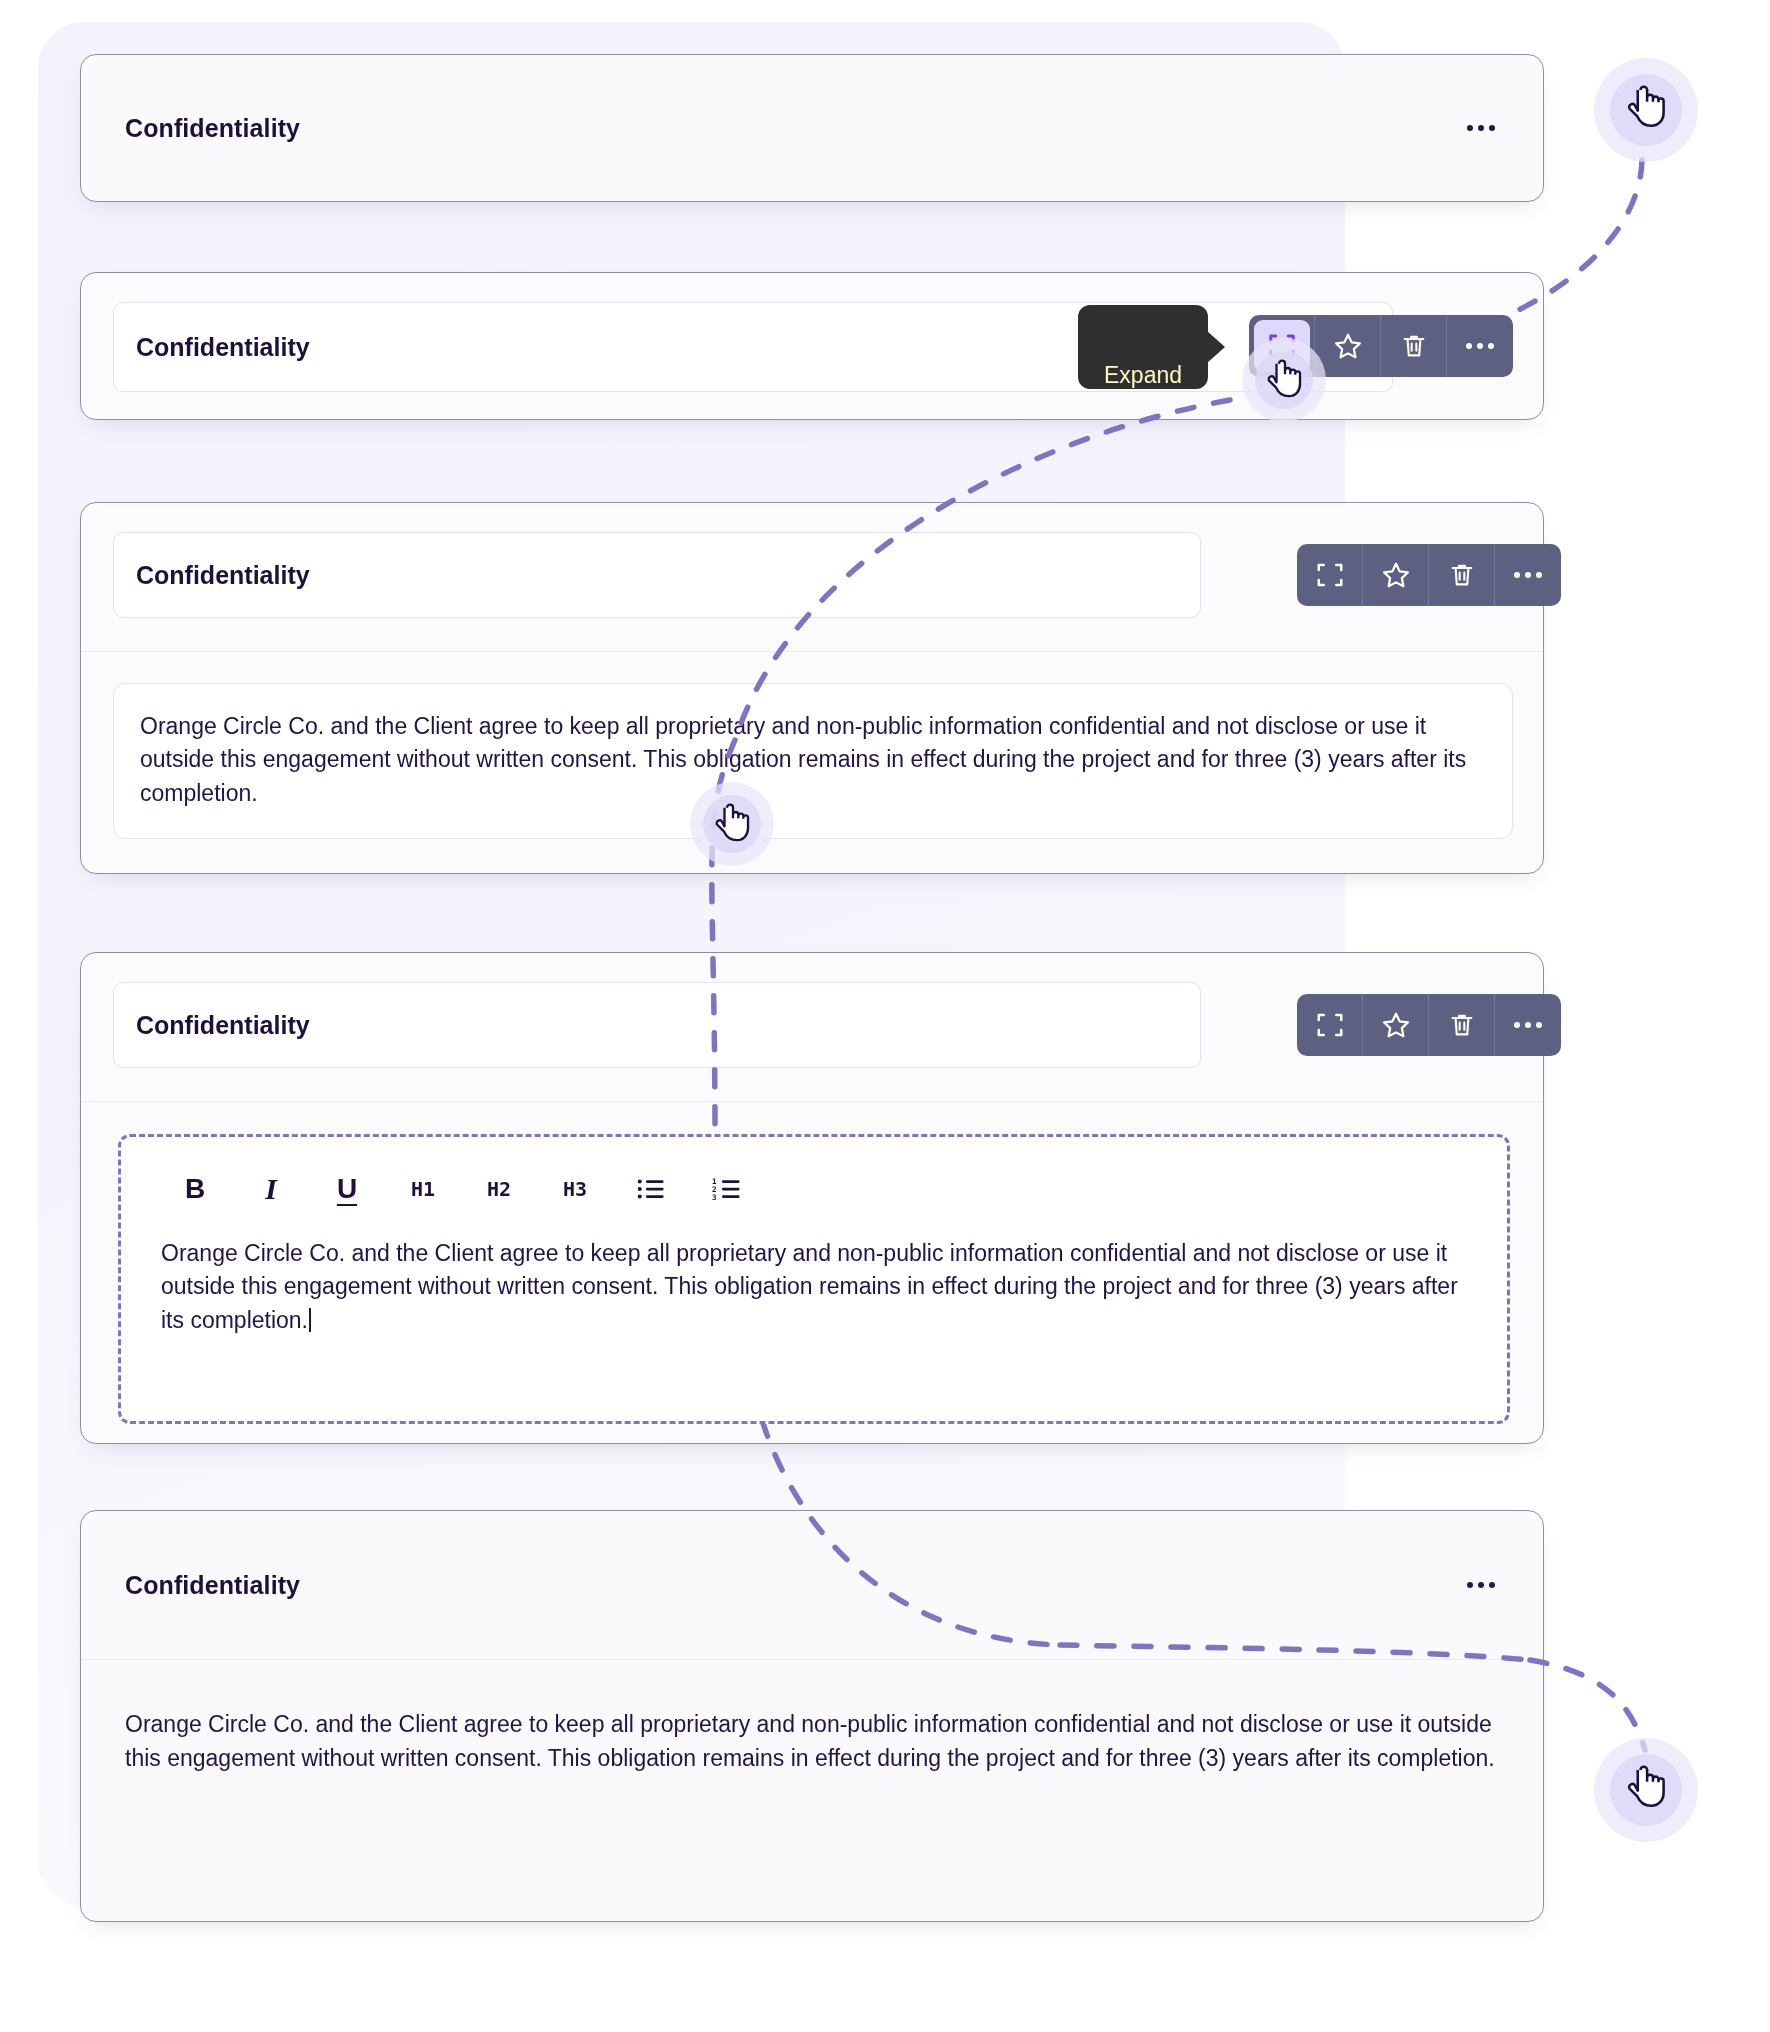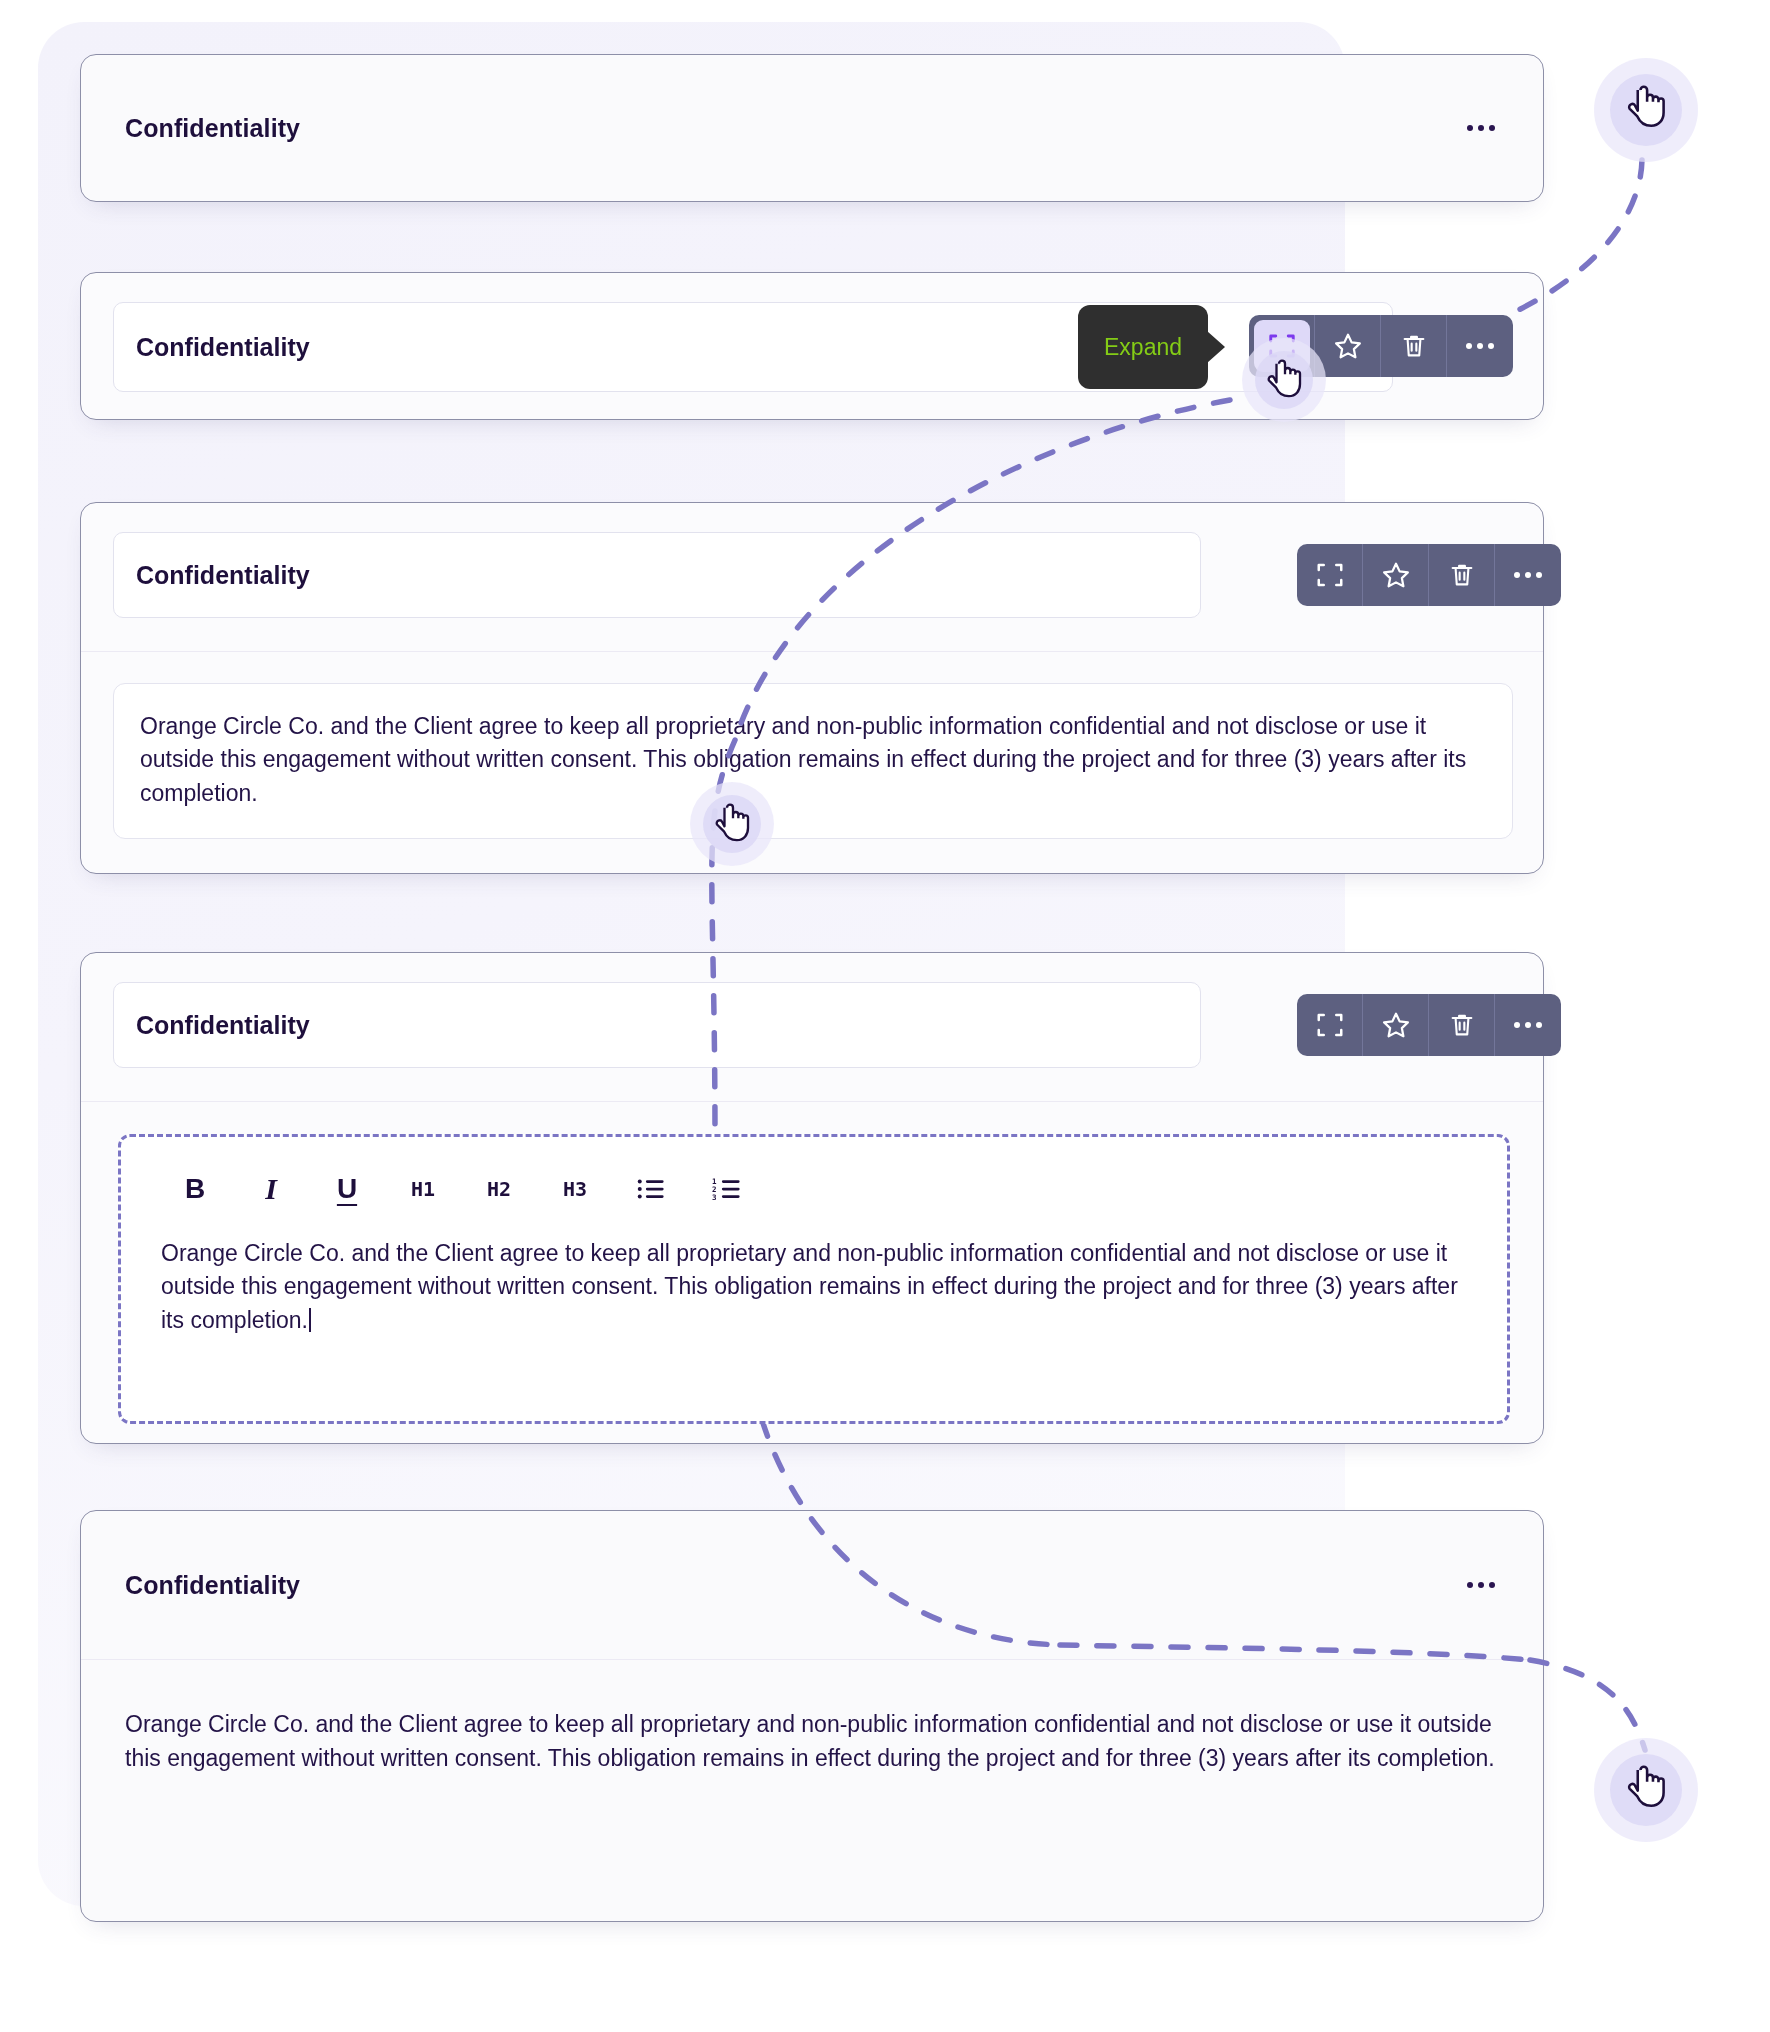--- a/index.html
+++ b/index.html
@@ -123,25 +123,25 @@
     background: #ffffff;
     border: 1.4px solid #e4e4ef;
     border-radius: 12px;
     padding: 26px 26px 28px 26px;
   }
 
   
   .tooltip {
     position: absolute;
     background: #2f2f2f;
-    color: #84cc16;
+    color: #fef9c3;
     border-radius: 12px;
     font-size: 23px;
     display: flex;
-    align-items: center;
+    align-items: flex-end;
     justify-content: center;
     padding: 0 26px;
     height: 84px;
     z-index: 40;
   }
   .tooltip::after {
     content: "";
     position: absolute;
     right: -17px;
     top: 50%;

